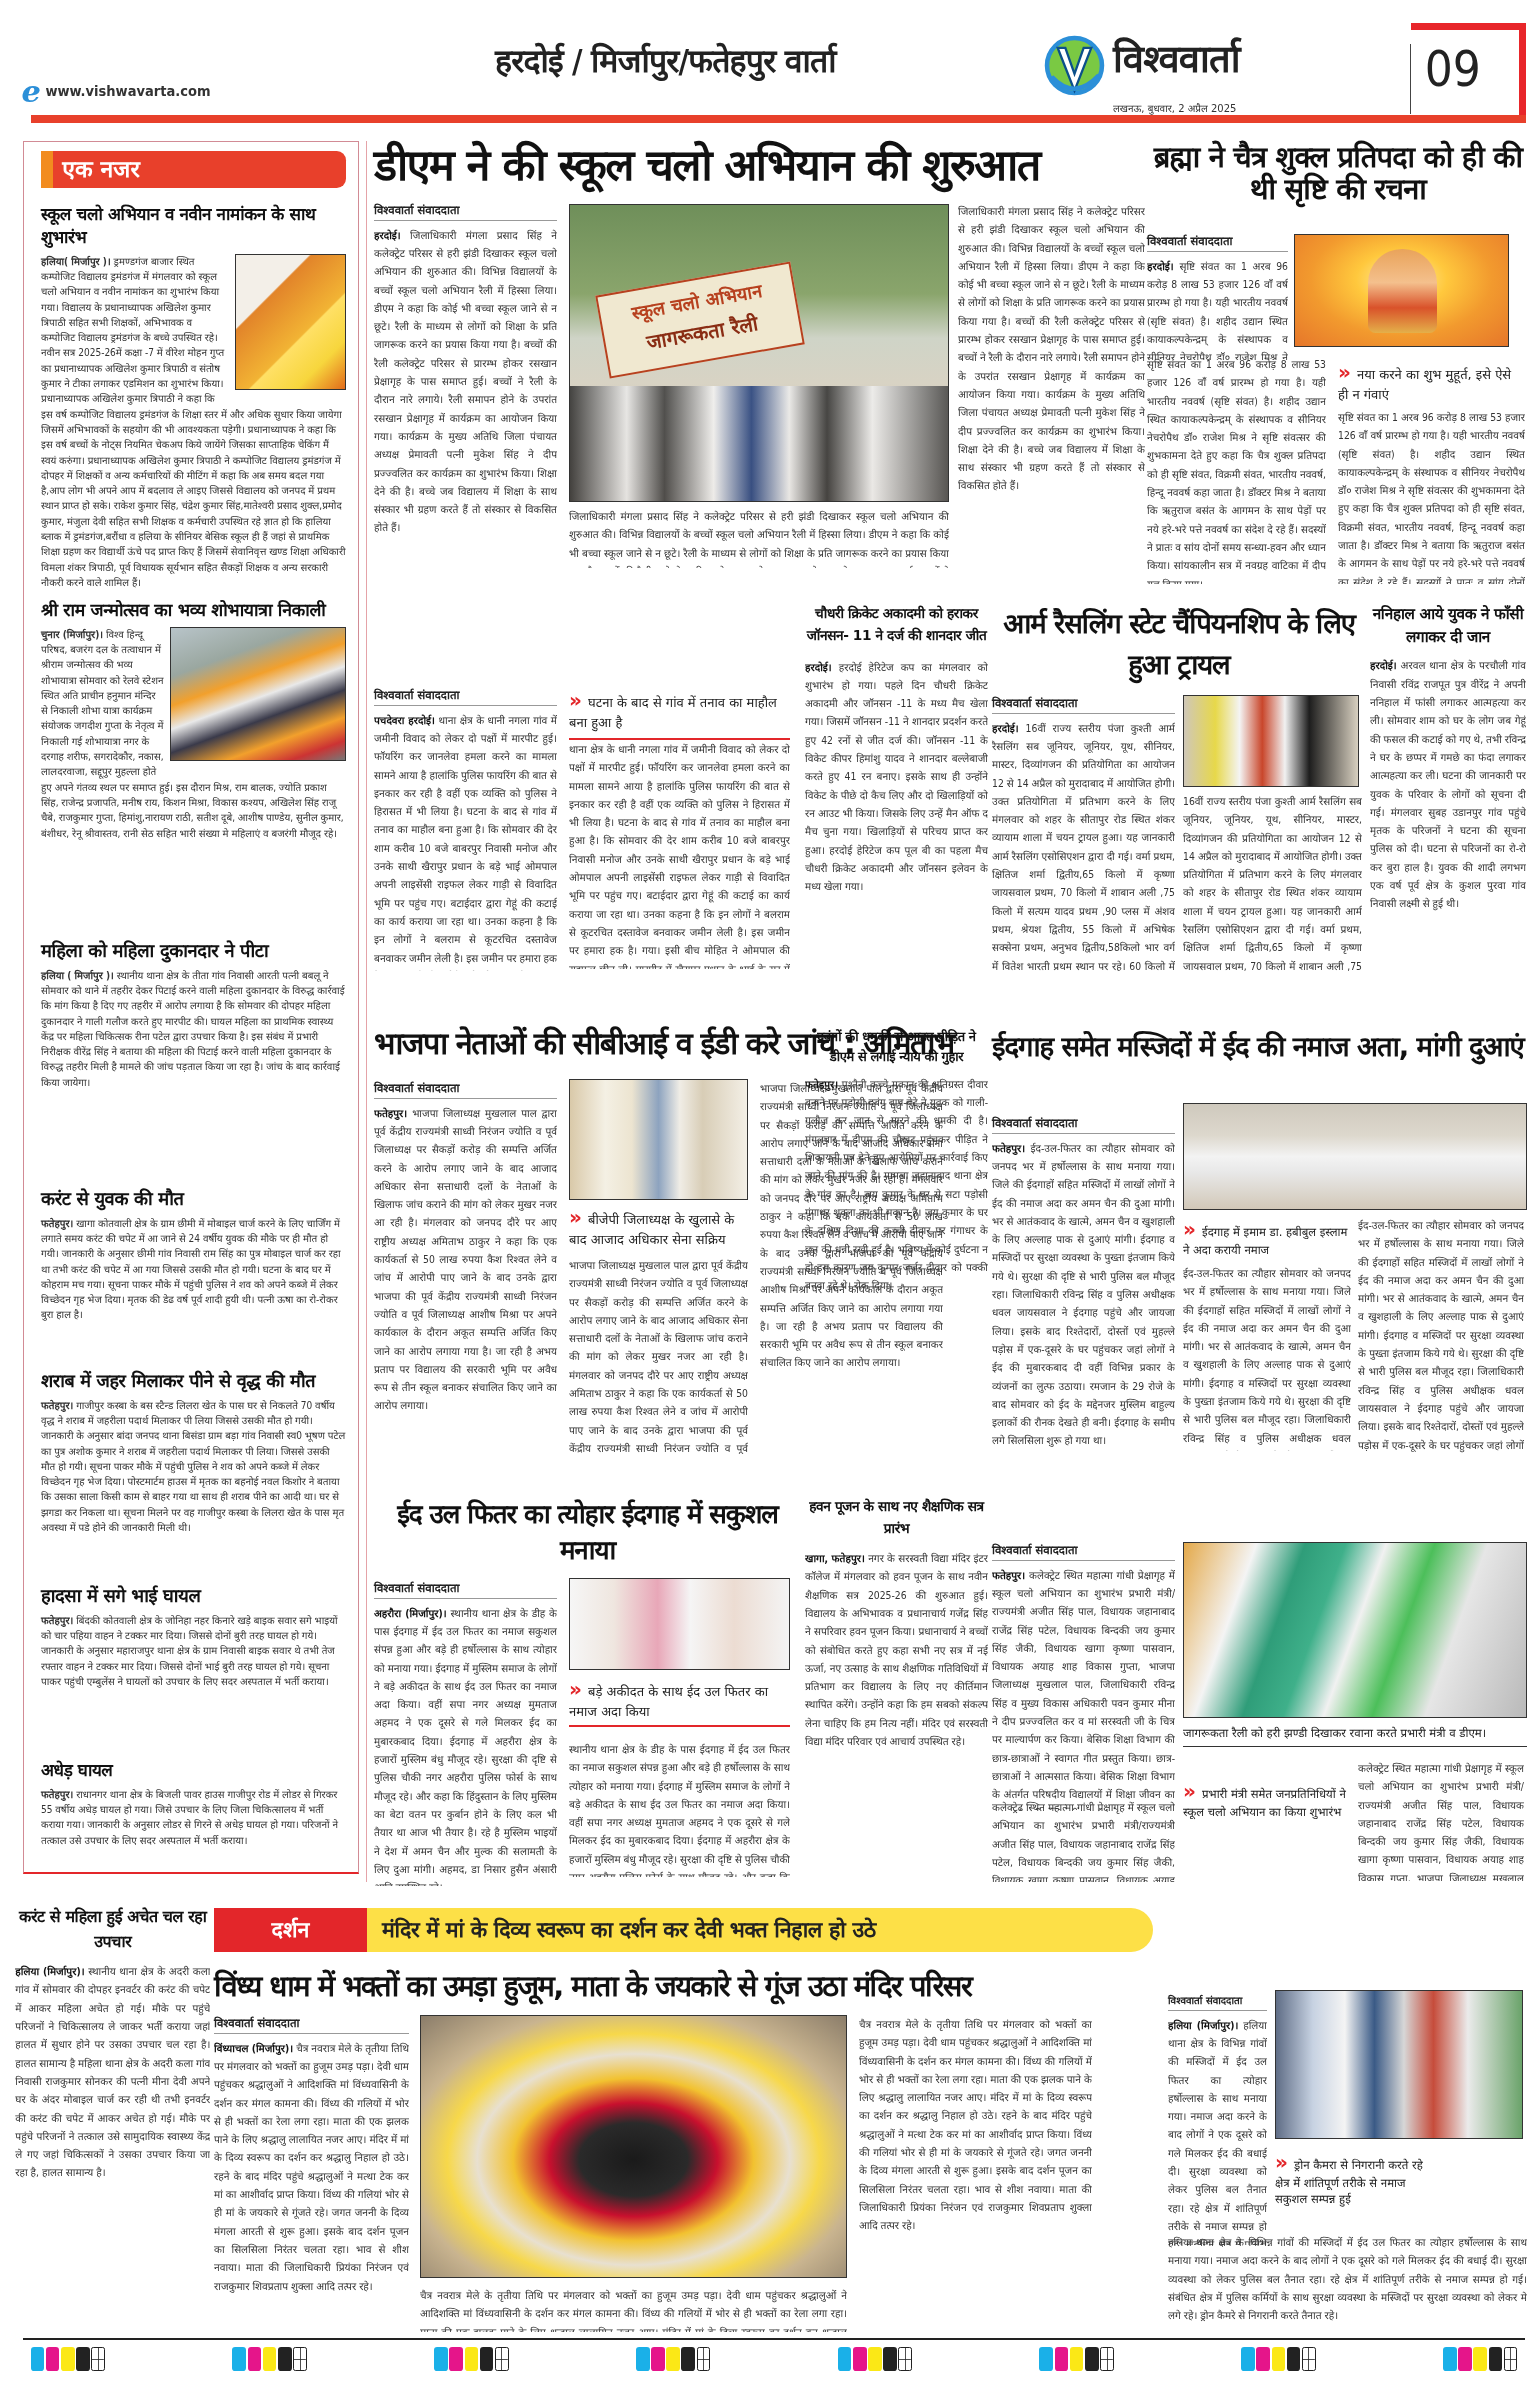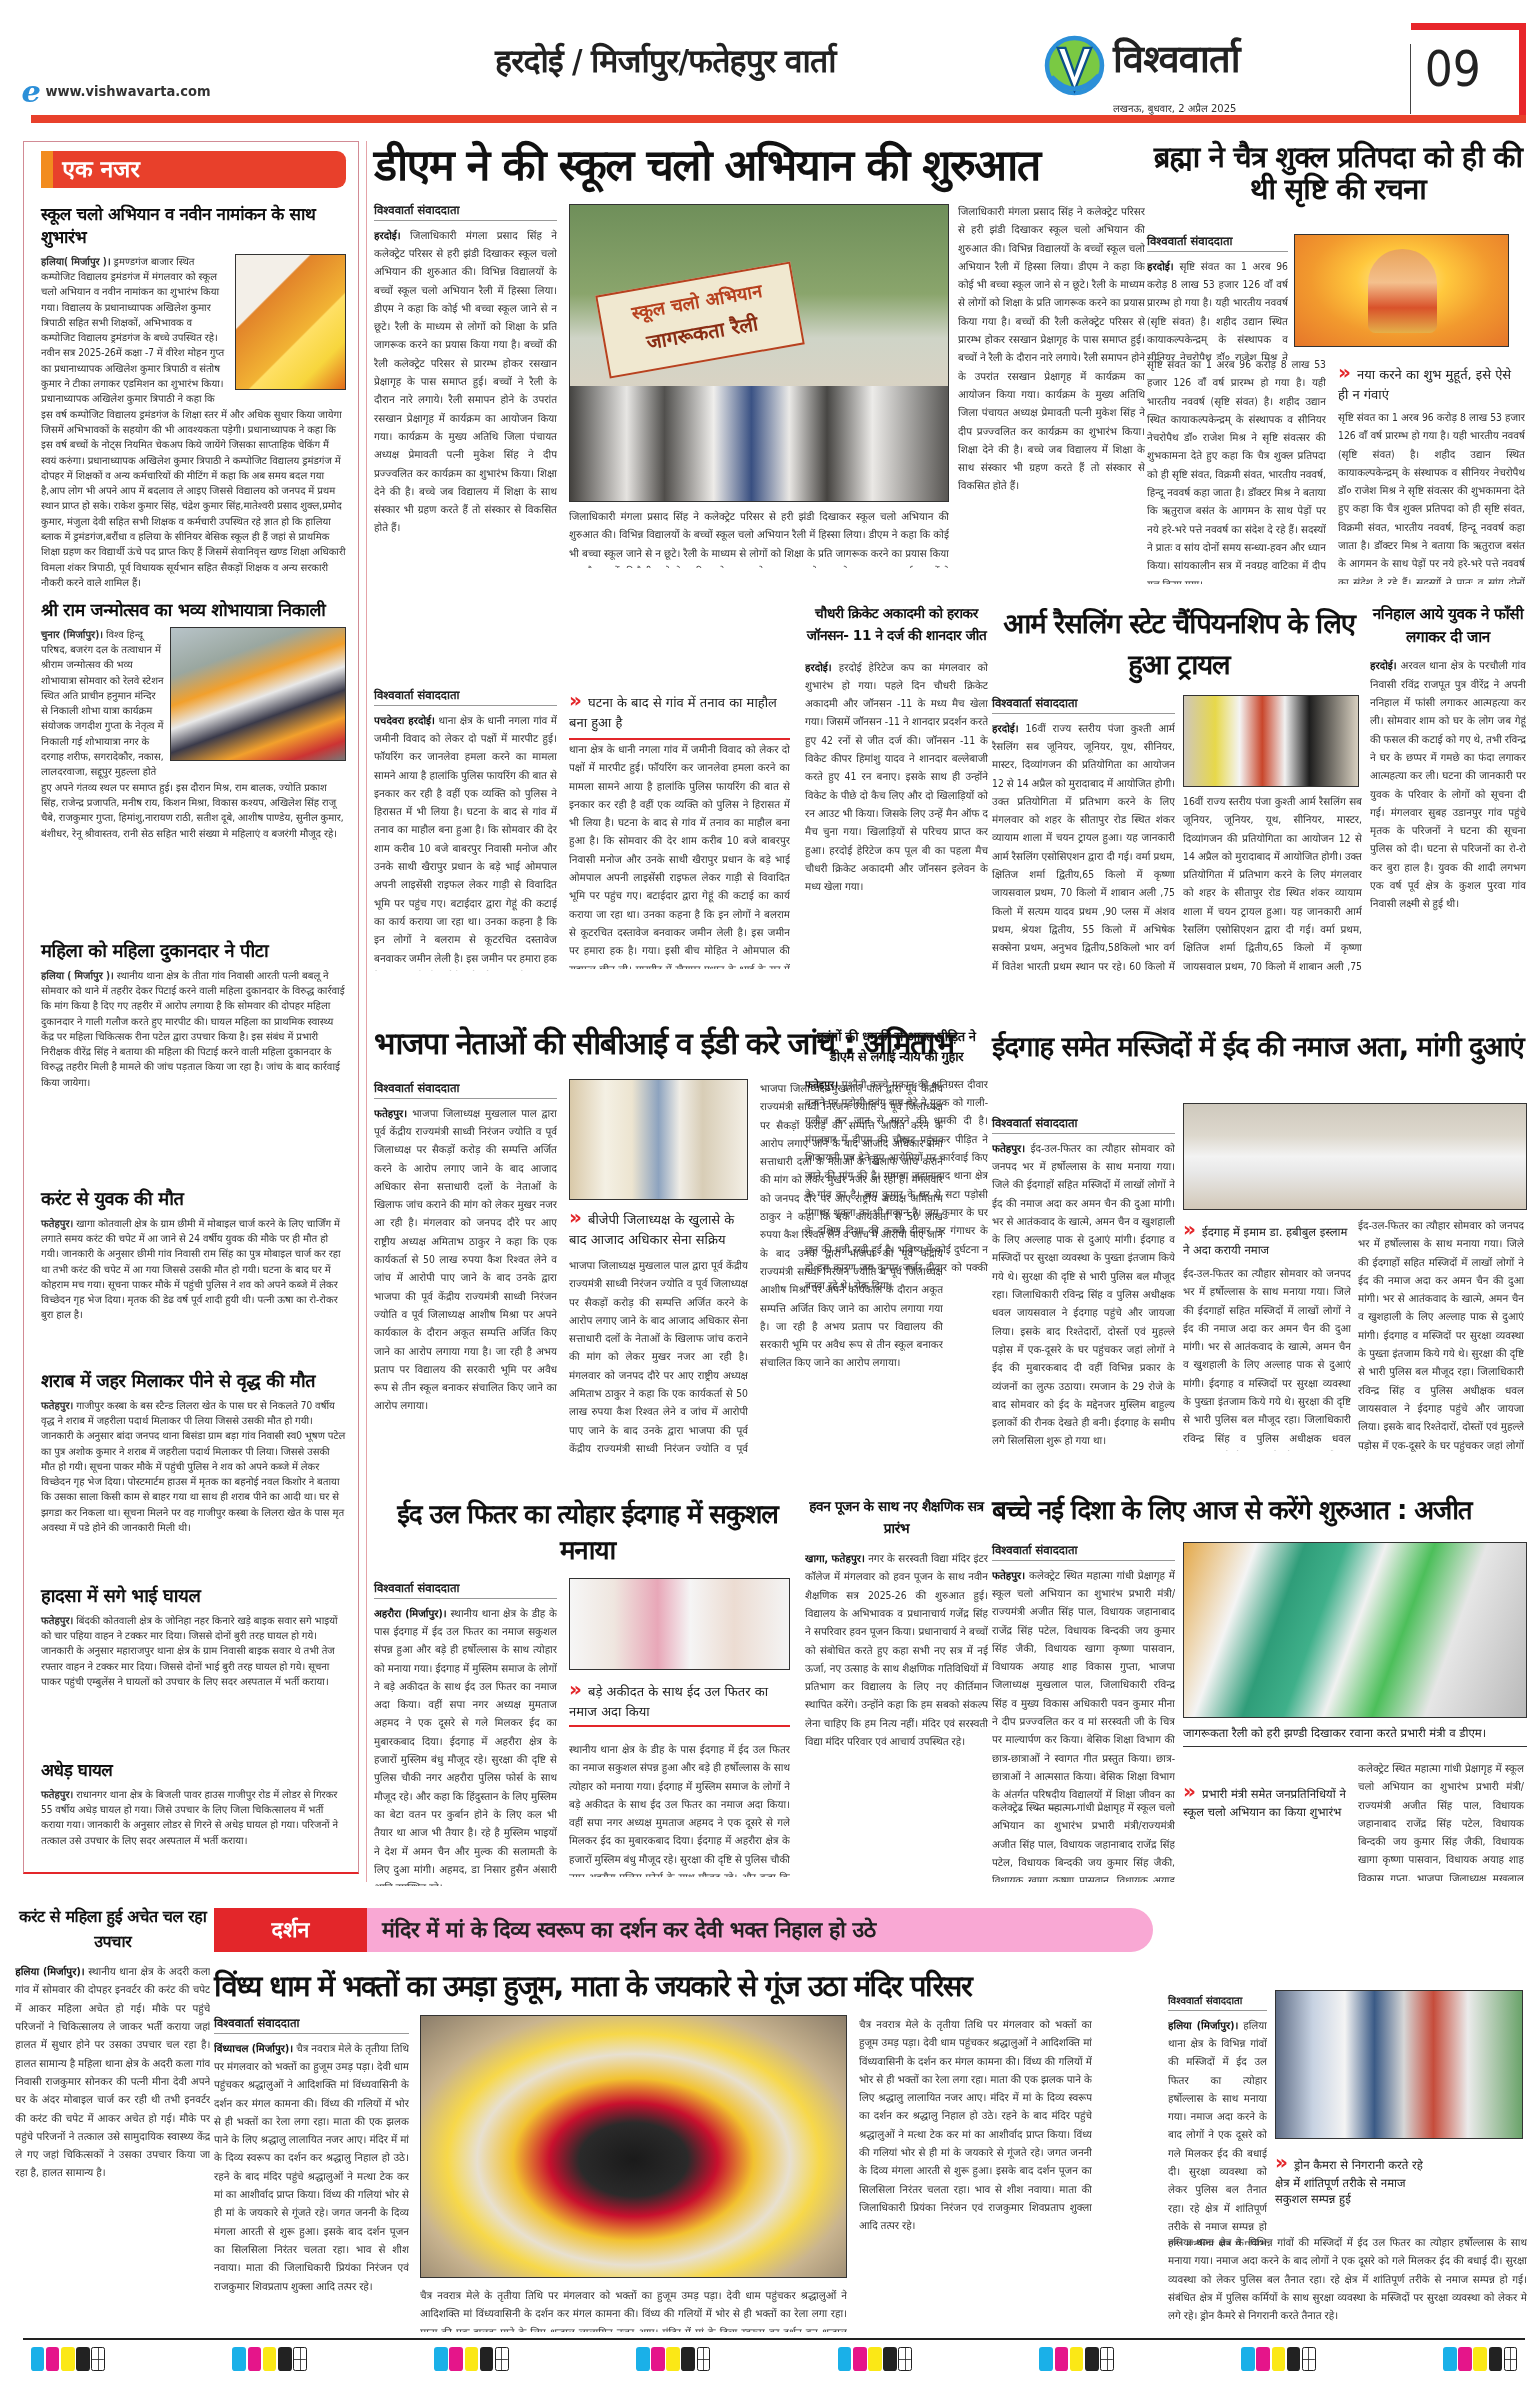--- a/index.html
+++ b/index.html
@@ -18,21 +18,21 @@
   .masthead-top-rule { position:absolute; left: 30.5px; top: 115px; width: 1495px; height: 7.6px; background: #e8402b; }
   .page-box { position:absolute; left: 1411px; top: 23px; width: 115px; height: 99px; border-top: 7.6px solid #e8262a; border-right: 7.6px solid #e8262a; }
 
   
   .eknazar-box { position:absolute; left: 23px; top: 141px; width: 336px; height: 1733px; border: 1.5px solid #d28b95; border-bottom: 2.3px solid #e3262a; }
   .eknazar-tag { position:absolute; left: 17px; top: 9.2px; width: 305px; height: 37px; background: #e8402b; border-left: 12.2px solid #f28c1f; border-radius: 0 9.2px 9.2px 0; color: #fff; font-weight: bold; font-size: 23px; line-height: 37px; padding-left: 9.2px; }
   .side-h { font-weight: bold; font-size: 17px; color: #111; margin: 4.6px 0 6.1px 0; letter-spacing: -0.4px; }
   .side-p { font-family: "DejaVu Sans Condensed","DejaVu Sans", sans-serif; font-size: 10px; line-height: 15.3px; color: #333; }
 
   .col-rule { position:absolute; width: 0.8px; background: #cfcfcf; }
-  .darshan-band { position:absolute; left: 214px; top: 1908px; width: 939px; height: 44px; background: #f9a8d4; border-radius: 0 23px 23px 0; }
+  .darshan-band { position:absolute; left: 214px; top: 1908px; width: 939px; height: 44px; background: #fde047; border-radius: 0 23px 23px 0; }
   .darshan-tag { position:absolute; left: 0; top: 0; width: 153px; height: 44px; background: #e3262a; color: #fff; font-weight: bold; font-size: 21.4px; line-height: 44px; text-align: center; }
   .darshan-title { position:absolute; left: 168px; top: 0; height: 51px; line-height: 44px; font-weight: bold; font-size: 21.4px; color: #222; letter-spacing: -0.4px; }
 
   .cmyk-row { position:absolute; left: 23px; top: 2347px; width: 1502px; height: 30.5px; display: flex; justify-content: space-between; padding: 0 7.6px; }
   .cmyk-set { display:flex; gap: 1.5px; }
   .cmyk-sw { width: 13.7px; height: 24.4px; border-radius: 3.1px; }
   .cmyk-grid { width: 13.7px; height: 24.4px; border: 0.8px solid #222; border-radius: 2.3px; background: linear-gradient(#222,#222) center/100% 0.8px no-repeat, linear-gradient(#222,#222) center/0.8px 100% no-repeat, #fff; }
 </style>
 </head>
 <body>
@@ -206,21 +206,20 @@
   </div>
   <div class="abs body-text" style="left:195px;top:244px;width:221px;height:137px;">स्थानीय थाना क्षेत्र के डीह के पास ईदगाह में ईद उल फितर का नमाज सकुशल संपन्न हुआ और बड़े ही हर्षोल्लास के साथ त्योहार को मनाया गया। ईदगाह में मुस्लिम समाज के लोगों ने बड़े अकीदत के साथ ईद उल फितर का नमाज अदा किया। वहीं सपा नगर अध्यक्ष मुमताज अहमद ने एक दूसरे से गले मिलकर ईद का मुबारकबाद दिया। ईदगाह में अहरौरा क्षेत्र के हजारों मुस्लिम बंधु मौजूद रहे। सुरक्षा की दृष्टि से पुलिस चौकी नगर अहरौरा पुलिस फोर्स के साथ मौजूद रहे। और कहा कि हिंदुस्तान के लिए मुस्लिम का बेटा वतन पर कुर्बान होने के लिए कल भी तैयार था आज भी तैयार है। रहे है मुस्लिम भाइयों ने देश में अमन चैन और मुल्क की सलामती के लिए दुआ मांगी। अहमद, डा निसार हुसैन अंसारी आदि उपस्थित रहे।</div>
 </div>
 
 <div class="abs" style="left:805px;top:1496px;width:183px;height:389px;">
   <div class="headline" style="font-size:13.7px;text-align:center;line-height:1.6;letter-spacing:-0.4px;">हवन पूजन के साथ नए शैक्षणिक सत्र प्रारंभ</div>
   <div class="body-text" style="margin-top:9.2px;height:321px;"><b>खागा, फतेहपुर।</b> <span>नगर के सरस्वती विद्या मंदिर इंटर कॉलेज में मंगलवार को हवन पूजन के साथ नवीन शैक्षणिक सत्र 2025-26 की शुरुआत हुई। विद्यालय के अभिभावक व प्रधानाचार्य गजेंद्र सिंह ने सपरिवार हवन पूजन किया। प्रधानाचार्य ने बच्चों को संबोधित करते हुए कहा सभी नए सत्र में नई ऊर्जा, नए उत्साह के साथ शैक्षणिक गतिविधियों में प्रतिभाग कर विद्यालय के लिए नए कीर्तिमान स्थापित करेंगे। उन्होंने कहा कि हम सबको संकल्प लेना चाहिए कि हम नित्य नहीं। मंदिर एवं सरस्वती विद्या मंदिर परिवार एवं आचार्य उपस्थित रहे।</span></div>
 </div>
 
 <div class="abs" style="left:992px;top:1496px;width:534px;height:389px;">
-  <div class="headline" style="font-size:26px;letter-spacing:-1.1px;">बच्चे नई दिशा के लिए आज से करेंगे शुरुआत : अजीत</div>
   <div class="abs" style="left:0;top:46px;width:183px;">
     <div class="byline">विश्ववार्ता संवाददाता</div>
     <div class="body-text" style="height:244px;"><b>फतेहपुर।</b> <span>कलेक्ट्रेट स्थित महात्मा गांधी प्रेक्षागृह में स्कूल चलो अभियान का शुभारंभ प्रभारी मंत्री/राज्यमंत्री अजीत सिंह पाल, विधायक जहानाबाद राजेंद्र सिंह पटेल, विधायक बिन्दकी जय कुमार सिंह जैकी, विधायक खागा कृष्णा पासवान, विधायक अयाह शाह विकास गुप्ता, भाजपा जिलाध्यक्ष मुखलाल पाल, जिलाधिकारी रविन्द्र सिंह व मुख्य विकास अधिकारी पवन कुमार मीना ने दीप प्रज्ज्वलित कर व मां सरस्वती जी के चित्र पर माल्यार्पण कर किया। बेसिक शिक्षा विभाग की छात्र-छात्राओं ने स्वागत गीत प्रस्तुत किया। छात्र-छात्राओं ने आत्मसात किया। बेसिक शिक्षा विभाग के अंतर्गत परिषदीय विद्यालयों में शिक्षा जीवन का प्रकाश है नहीं बल्कि जीवन संवारने का एक आधार भी है।</span></div>
   </div>
   <div class="photo" style="left:191px;top:46px;width:344px;height:176px;background:linear-gradient(110deg,#e4a94a 0%,#f4f4f4 18%,#2f9d79 30%,#3fb08a 40%,#f1f1f1 50%,#4cbf5a 62%,#e6e6e6 75%,#b9b9b9 100%);"></div>
   <div class="abs" style="left:191px;top:229px;width:344px;font-size:11.5px;color:#222;border-bottom:1.5px solid #333;padding-bottom:6.1px;">जागरूकता रैली को हरी झण्डी दिखाकर रवाना करते प्रभारी मंत्री व डीएम।</div>
   <div class="abs caption-pull" style="left:191px;top:282px;width:168px;font-size:11.5px;">
     <span class="chev">»</span><span>प्रभारी मंत्री समेत जनप्रतिनिधियों ने स्कूल चलो अभियान का किया शुभारंभ</span>
   </div>
   <div class="abs body-text" style="left:0;top:302px;width:183px;height:84px;">कलेक्ट्रेट स्थित महात्मा गांधी प्रेक्षागृह में स्कूल चलो अभियान का शुभारंभ प्रभारी मंत्री/राज्यमंत्री अजीत सिंह पाल, विधायक जहानाबाद राजेंद्र सिंह पटेल, विधायक बिन्दकी जय कुमार सिंह जैकी, विधायक खागा कृष्णा पासवान, विधायक अयाह शाह विकास गुप्ता, भाजपा जिलाध्यक्ष मुखलाल पाल, जिलाधिकारी रविन्द्र सिंह व मुख्य विकास अधिकारी पवन कुमार मीना ने दीप प्रज्ज्वलित कर व मां सरस्वती जी के चित्र पर माल्यार्पण कर किया। बेसिक शिक्षा विभाग की छात्र-छात्राओं ने स्वागत गीत प्रस्तुत किया। छात्र-छात्राओं ने आत्मसात किया। बेसिक शिक्षा विभाग के अंतर्गत परिषदीय विद्यालयों में शिक्षा जीवन का प्रकाश है नहीं बल्कि जीवन संवारने का एक आधार भी है।</div>

